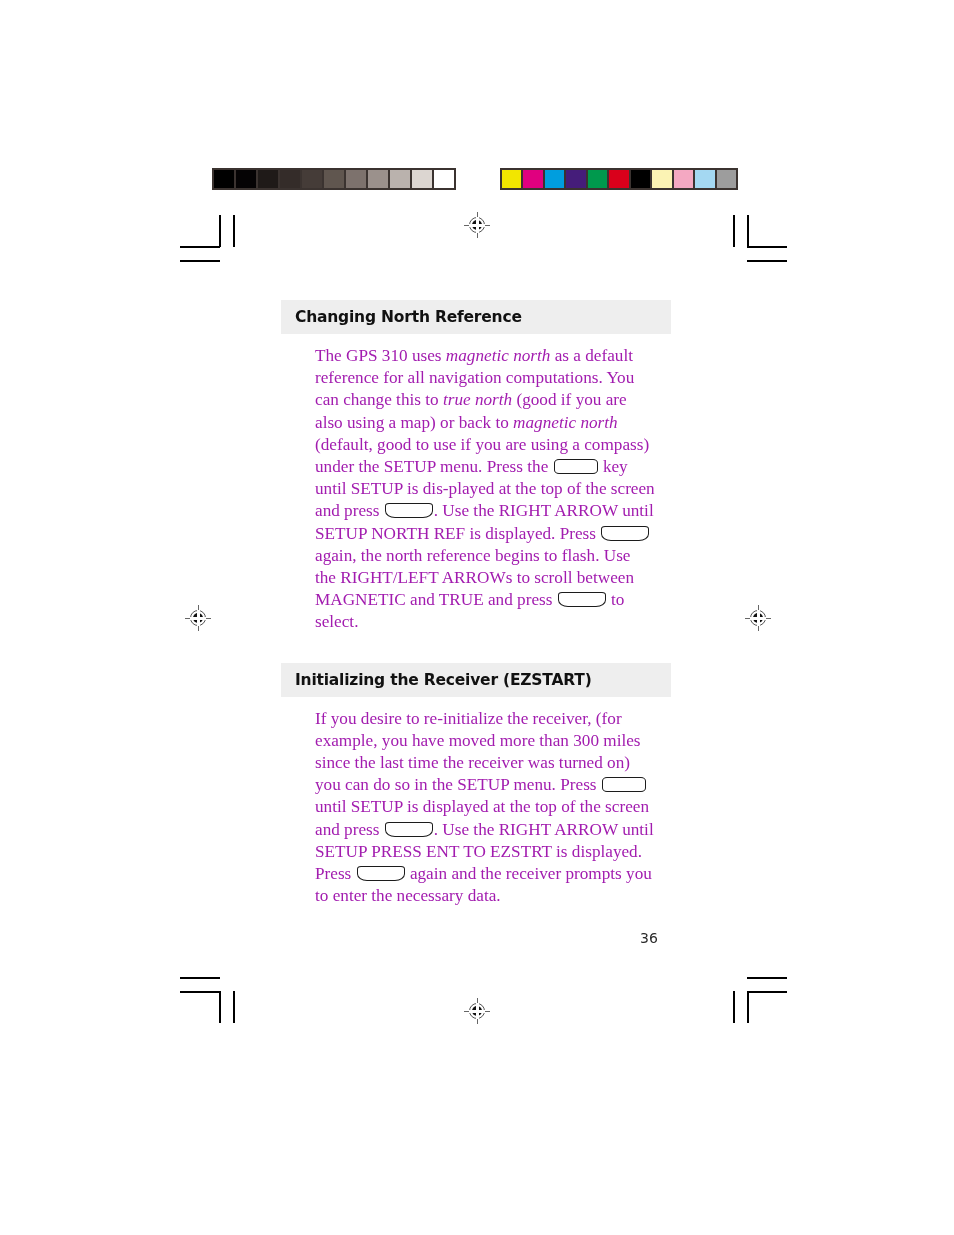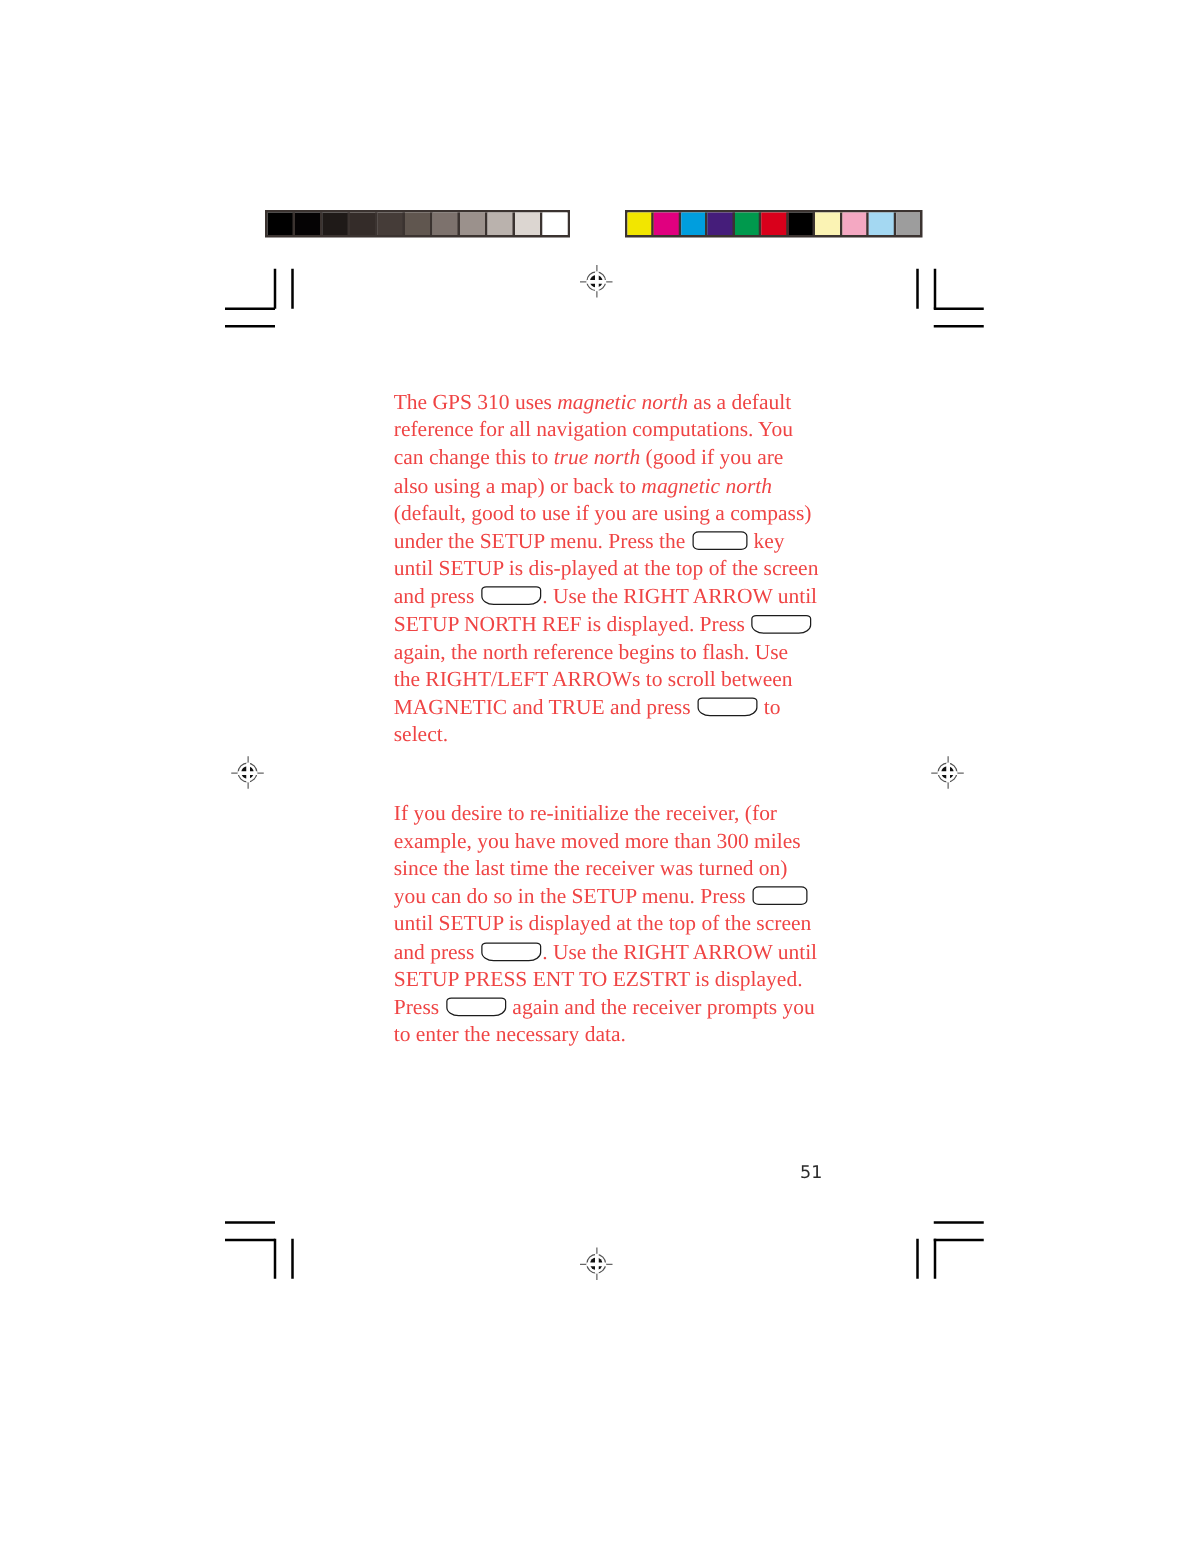--- a/index.html
+++ b/index.html
@@ -119,21 +119,21 @@
     padding-left: 34px;
     padding-right: 0;
     margin-top: 11px;
   }
 
   p.para {
     margin: 0 16px 0 0;
     font-size: 17.2px;
     line-height: 22.2px;
     text-align: left;
-    color: #ef4444;
+    color: #a21caf;
   }
   p.para + p.para { margin-top: 4px; }
 
   .italic { font-style: italic; }
   .bold { font-weight: bold; }
 
   
   .keybox {
     display: inline-block;
     width: 44px;
@@ -250,28 +250,30 @@
   <div class="cross-v"></div>
   <div class="ring"></div>
   <div class="dot"></div>
   <div class="notch-h"></div>
   <div class="notch-v"></div>
 </div>
 
 <div class="content">
 
   <div class="section">
+    <div class="section-heading">Changing North Reference</div>
     <div class="body-block" id="body-0">
         <p class="para"><span>The GPS 310 uses </span><span class="italic">magnetic north</span><span> as a default reference for all navigation computations.  You can change this to </span><span class="italic">true north</span><span> (good if you are also using a map) or back to </span><span class="italic">magnetic north</span><span> (default, good to use if you are using a compass) under the SETUP menu.  Press the </span><span class="keybox"></span><span> key until SETUP is dis-played at the top of the screen and press </span><span class="keybox curved"></span><span>.  Use the RIGHT ARROW until SETUP NORTH REF is displayed.  Press </span><span class="keybox curved"></span><span> again, the north reference begins to flash.  Use the RIGHT/LEFT ARROWs to scroll between MAGNETIC and TRUE and press </span><span class="keybox curved"></span><span> to select.</span></p>
       </div>
   </div>
 
   <div style="height:29px;"></div>
 
   <div class="section">
+    <div class="section-heading">Initializing the Receiver (EZSTART)</div>
     <div class="body-block" id="body-1">
         <p class="para"><span>If you desire to re-initialize the receiver, (for example, you have moved more than 300 miles since the last time the receiver was turned on) you can do so in the SETUP menu.  Press </span><span class="keybox"></span><span> until SETUP is displayed at the top of the screen and press </span><span class="keybox curved"></span><span>.  Use the RIGHT ARROW until SETUP PRESS ENT TO EZSTRT is displayed.  Press </span><span class="keybox curved"></span><span> again and the receiver prompts you to enter the necessary data.</span></p>
       </div>
   </div>
 
 </div>
 
-<div class="page-number">51</div>
+<div class="page-number">36</div>
 
 </body></html>

